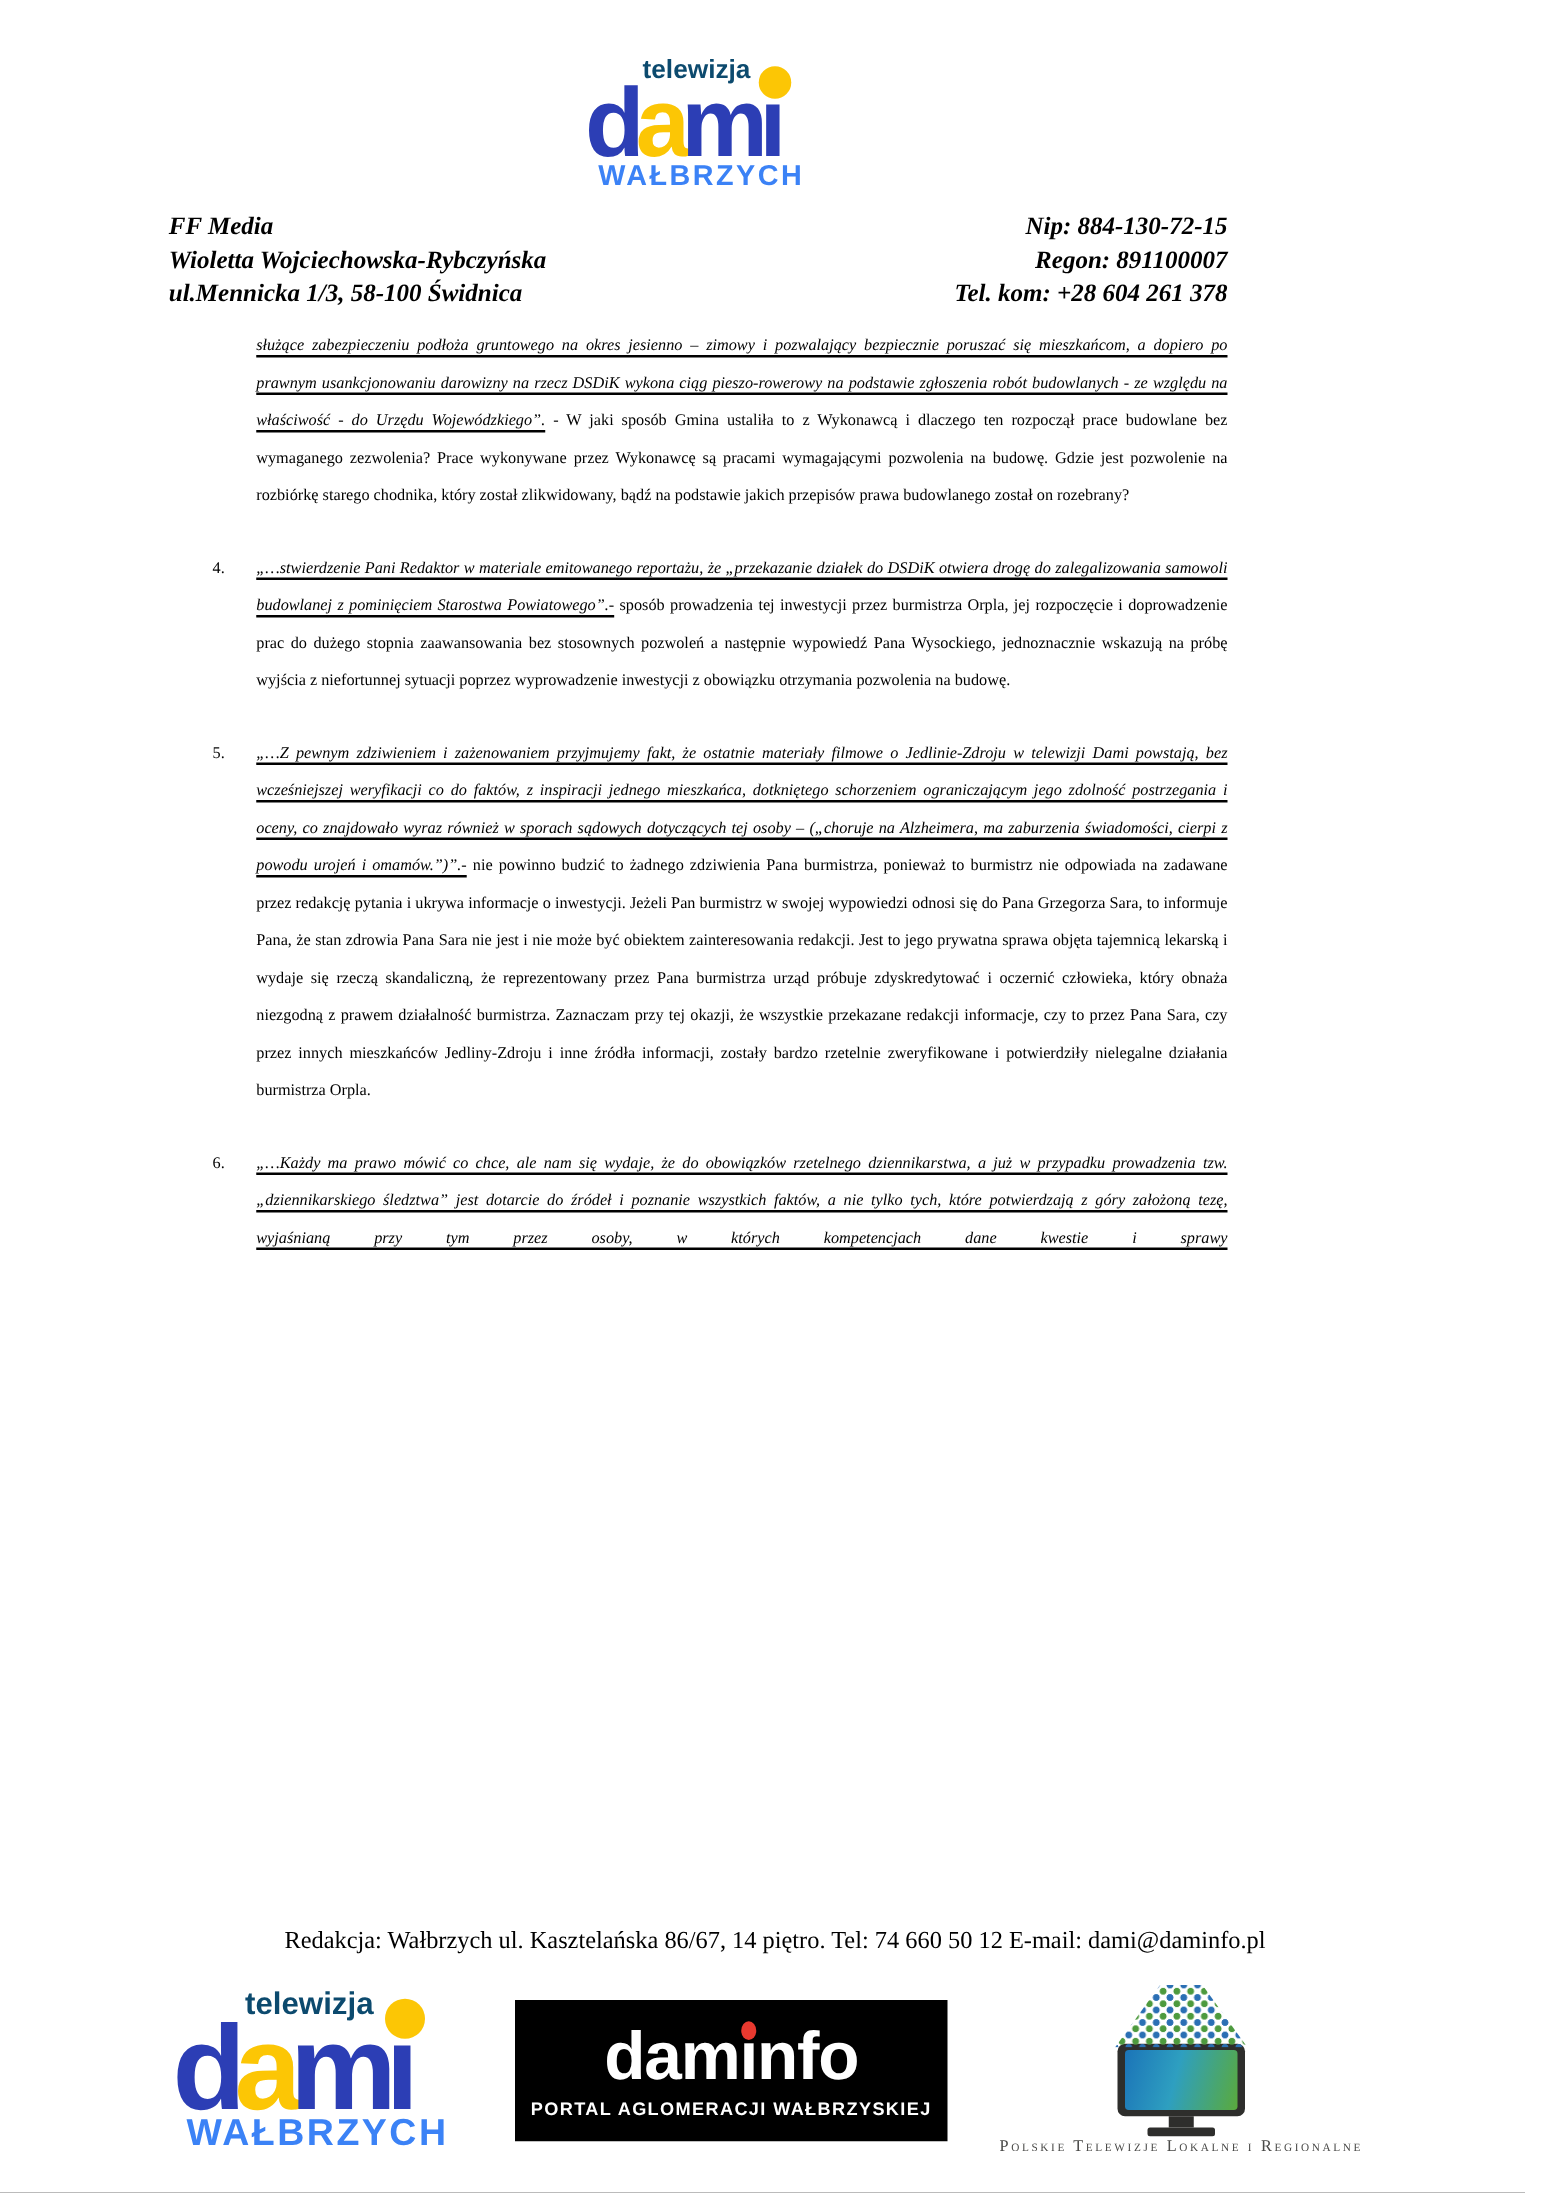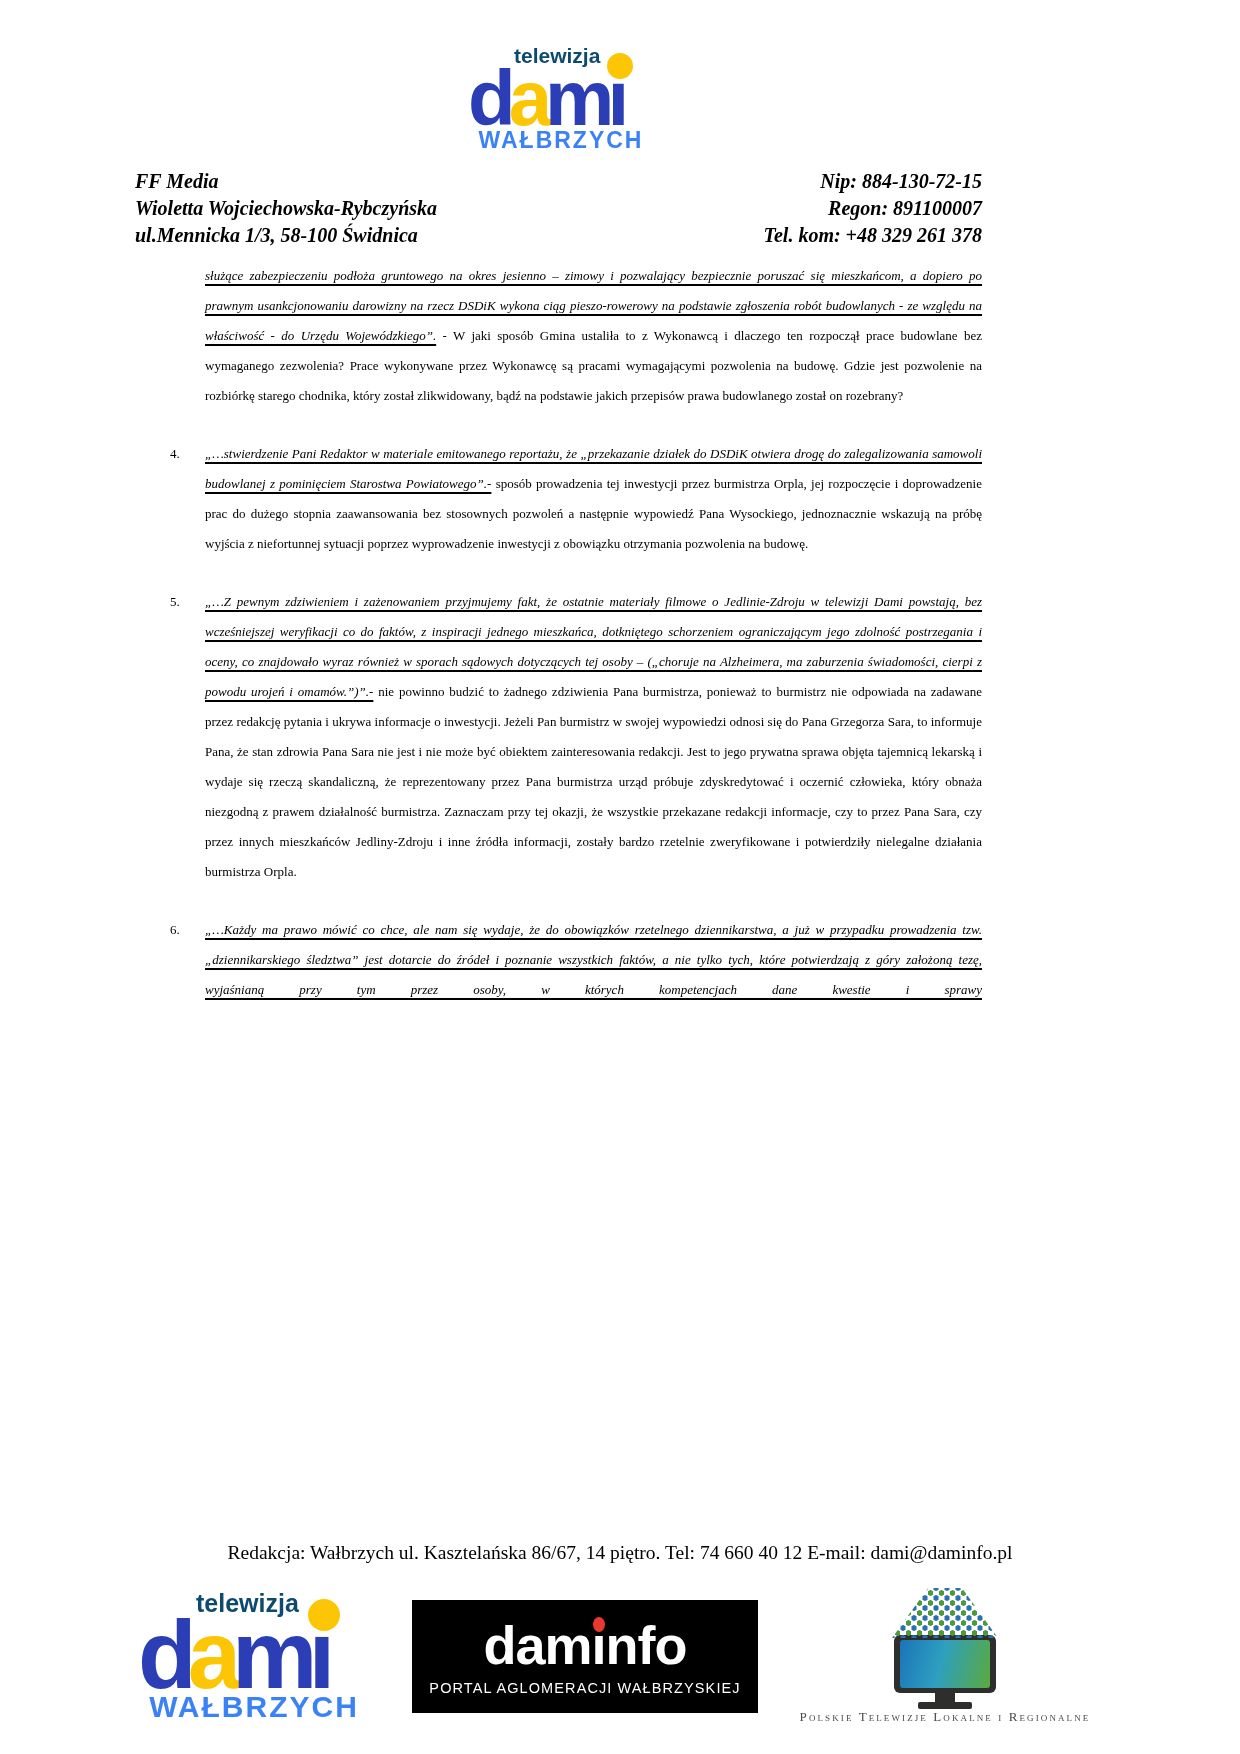--- a/index.html
+++ b/index.html
@@ -61,21 +61,21 @@
   .logo-bottom .dami-word{font-size:96px;letter-spacing:-9px;padding-top:22px;}
   .logo-bottom .istem .dot{top:-12px;left:0;width:32px;height:32px;}
   .logo-bottom .dami-city{font-size:30px;letter-spacing:2px;margin-top:-10px;width:232px;}
   .daminfo{
     width:346px;height:113px;background:#000;color:#fff;
     display:flex;flex-direction:column;justify-content:center;align-items:center;
     font-family:"Liberation Sans","DejaVu Sans",sans-serif;
   }
   .daminfo .word{font-size:54px;font-weight:bold;line-height:1;letter-spacing:-1px;}
   .daminfo .istem .dot{top:-1px;left:1px;width:12px;height:15px;background:#e8392f;}
-  .daminfo .sub{font-size:14.5px;letter-spacing:1.1px;margin-top:8px;font-weight:normal;}
+  .daminfo .sub{font-size:14.5px;letter-spacing:1.1px;margin-top:8px;font-weight:bold;}
   .stow{width:350px;text-align:center;color:#3f3f3d;}
   .stow-dots{
     width:106px;height:50px;margin:0 auto;
     clip-path:polygon(34% 0,66% 0,100% 100%,0 100%);
     background-image:
       radial-gradient(circle,#4d9a3e 2.5px,transparent 3px),
       radial-gradient(circle,#2b6fb4 2.5px,transparent 3px);
     background-size:11px 10px,11px 10px;
     background-position:0 0,5.5px 5px;
   }
@@ -101,21 +101,21 @@
 
   <div class="header-row">
     <div class="header-left">
       <div>FF Media</div>
       <div>Wioletta Wojciechowska-Rybczyńska</div>
       <div>ul.Mennicka 1/3, 58-100 Świdnica</div>
     </div>
     <div class="header-right">
       <div>Nip: 884-130-72-15</div>
       <div>Regon: 891100007</div>
-      <div>Tel. kom: +48 329 261 378</div>
+      <div>Tel. kom: +28 604 261 378</div>
     </div>
   </div>
 
   <div class="body-block">
 
     <p class="para"><span class="q">służące zabezpieczeniu podłoża gruntowego na okres jesienno – zimowy i pozwalający bezpiecznie poruszać się mieszkańcom, a dopiero po prawnym usankcjonowaniu darowizny na rzecz DSDiK wykona ciąg pieszo-rowerowy na podstawie zgłoszenia robót budowlanych - ze względu na właściwość - do Urzędu Wojewódzkiego”.</span><span> - W jaki sposób Gmina ustaliła to z Wykonawcą i dlaczego ten rozpoczął prace budowlane bez wymaganego zezwolenia? Prace wykonywane przez Wykonawcę są pracami wymagającymi pozwolenia na budowę. Gdzie jest pozwolenie na rozbiórkę starego chodnika, który został zlikwidowany, bądź na podstawie jakich przepisów prawa budowlanego został on rozebrany?</span></p>
 
     <div class="item">
       <span class="num">4.</span><span class="q">„…stwierdzenie Pani Redaktor w materiale emitowanego reportażu, że „przekazanie działek do DSDiK  otwiera drogę do zalegalizowania samowoli budowlanej z pominięciem Starostwa Powiatowego”.-</span><span> sposób prowadzenia tej inwestycji przez burmistrza Orpla, jej rozpoczęcie i doprowadzenie prac do dużego stopnia zaawansowania bez stosownych pozwoleń a następnie wypowiedź Pana Wysockiego, jednoznacznie wskazują na próbę wyjścia z niefortunnej sytuacji poprzez wyprowadzenie inwestycji z obowiązku otrzymania pozwolenia na budowę.</span>
     </div>
@@ -123,21 +123,21 @@
     <div class="item">
       <span class="num">5.</span><span class="q">„…Z pewnym zdziwieniem i zażenowaniem przyjmujemy fakt, że ostatnie materiały filmowe o Jedlinie-Zdroju w telewizji Dami powstają, bez wcześniejszej weryfikacji co do faktów, z inspiracji jednego mieszkańca, dotkniętego schorzeniem ograniczającym jego zdolność postrzegania i oceny, co znajdowało wyraz również w sporach sądowych dotyczących tej osoby – („choruje na Alzheimera, ma zaburzenia świadomości, cierpi z powodu urojeń i omamów.”)”.-</span><span> nie powinno budzić to żadnego zdziwienia Pana burmistrza, ponieważ to burmistrz nie odpowiada na zadawane przez redakcję pytania i ukrywa informacje o inwestycji. Jeżeli Pan burmistrz w swojej wypowiedzi odnosi się do Pana Grzegorza Sara, to informuje Pana, że stan zdrowia Pana Sara nie jest i nie może być obiektem zainteresowania redakcji. Jest to jego prywatna sprawa objęta tajemnicą lekarską i wydaje się rzeczą skandaliczną, że reprezentowany przez Pana burmistrza urząd próbuje zdyskredytować i oczernić człowieka, który obnaża niezgodną z prawem działalność burmistrza. Zaznaczam przy tej okazji, że wszystkie przekazane redakcji informacje, czy to przez Pana Sara, czy przez innych mieszkańców Jedliny-Zdroju i inne źródła informacji, zostały bardzo rzetelnie zweryfikowane i potwierdziły nielegalne działania burmistrza Orpla.</span>
     </div>
 
     <div class="item cont">
       <span class="num">6.</span><span class="q">„…Każdy ma prawo mówić co chce, ale nam się wydaje, że do obowiązków rzetelnego dziennikarstwa, a już w przypadku prowadzenia tzw. „dziennikarskiego śledztwa” jest dotarcie do źródeł i poznanie wszystkich faktów, a nie tylko tych, które potwierdzają z góry założoną tezę, wyjaśnianą przy tym przez osoby, w których kompetencjach dane kwestie i sprawy</span><span></span>
     </div>
 
   </div>
 
-  <div class="footer-line"><span class="b">Redakcja:</span><span> Wałbrzych ul. Kasztelańska 86/67, 14 piętro</span><span class="b">. Tel:</span><span> 74 660 40 12 </span><span class="b">E-mail:</span><span> dami@daminfo.pl</span></div>
+  <div class="footer-line"><span class="b">Redakcja:</span><span> Wałbrzych ul. Kasztelańska 86/67, 14 piętro</span><span class="b">. Tel:</span><span> 74 660 50 12 </span><span class="b">E-mail:</span><span> dami@daminfo.pl</span></div>
 
   <div class="logos-row">
 
     <div class="dami-logo logo-bottom">
       <span class="tele">telewizja</span>
       <div class="dami-word"><span class="ld">d</span><span class="la">a</span><span class="lm">m</span><span class="istem"><span class="li">ı</span><span class="dot"></span></span></div>
       <div class="dami-city">WAŁBRZYCH</div>
     </div>
 
     <div class="daminfo">

